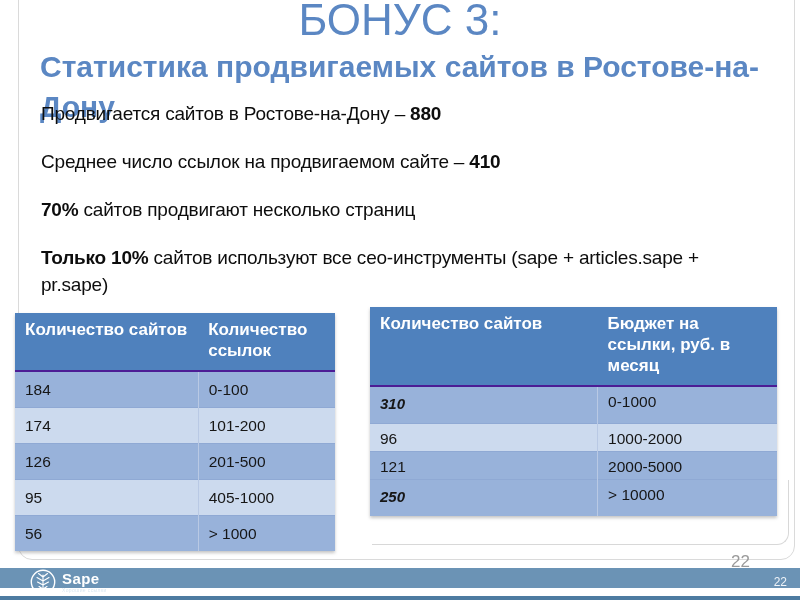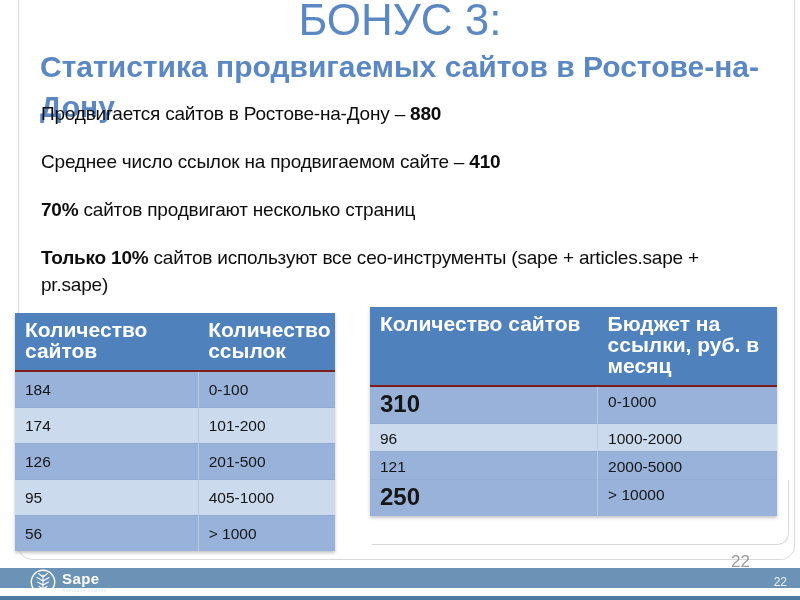--- a/index.html
+++ b/index.html
@@ -30,33 +30,33 @@
   .bullets .b { font-weight:700; }
 
   .tbl {
     position:absolute; border-collapse:collapse; z-index:2; background:#fff;
     box-shadow:0 2px 3px rgba(110,110,110,0.4); table-layout:fixed;
   }
   .tbl-left  { left:15px;  top:313px; width:320px; }
   .tbl-right { left:370px; top:307px; width:407px; }
   .tbl th {
     background:var(--table-header-bg); color:#fff; text-align:left;
-    font-size:21px; line-height:21px; font-weight:700;
-    padding:6px 10px 9px 10px; border-bottom:2px solid #7f1d1d; vertical-align:top;
+    font-size:17px; line-height:21px; font-weight:700;
+    padding:6px 10px 9px 10px; border-bottom:2px solid #4c1d95; vertical-align:top;
   }
   .tbl th:first-child, .tbl td:first-child { width:51%; }
   .tbl td {
     font-size:15.5px; line-height:21px; color:#161616;
     padding:7px 10px; vertical-align:top; border-top:1px solid #8fa9d4;
   }
   .tbl-right td { padding-top:4px; padding-bottom:2px; }
   .tbl tr.dark td  { background:var(--band-dark); }
   .tbl tr.light td { background:var(--band-light); }
   .tbl td + td { border-left:1px solid #b9c9e4; }
-  .tbl td.em { font-size:24px; font-weight:700; padding-top:6px; padding-bottom:9px; }
+  .tbl td.em { font-size:15px; font-weight:700; padding-top:6px; padding-bottom:9px;font-style:italic; }
 
   .ghost-page { position:absolute; left:731px; top:552px; font-size:17px; color:#9a9a9a; z-index:1; }
 
   .footer {
     position:absolute; left:0; top:568px; width:800px; height:20px;
     background:var(--footer-bar); z-index:3;
   }
   .footer-edge {
     position:absolute; left:0; top:596px; width:800px; height:4px;
     background:var(--footer-edge); z-index:3;

